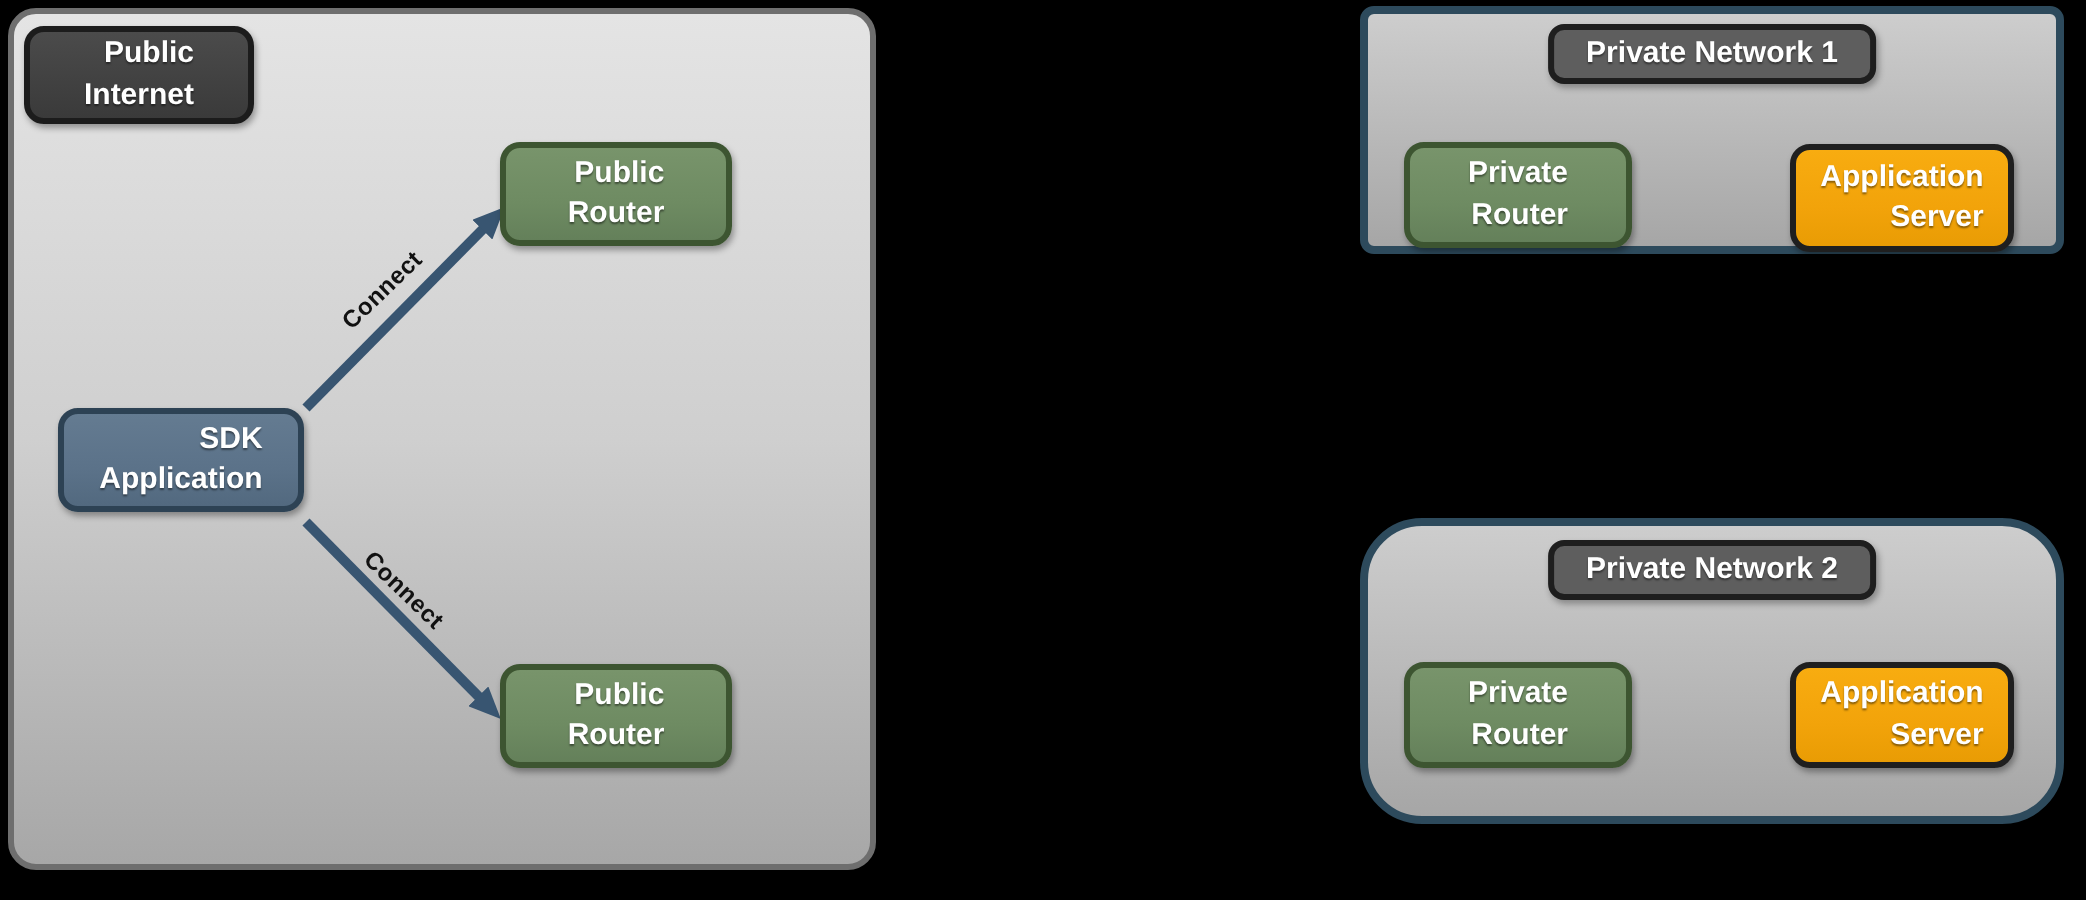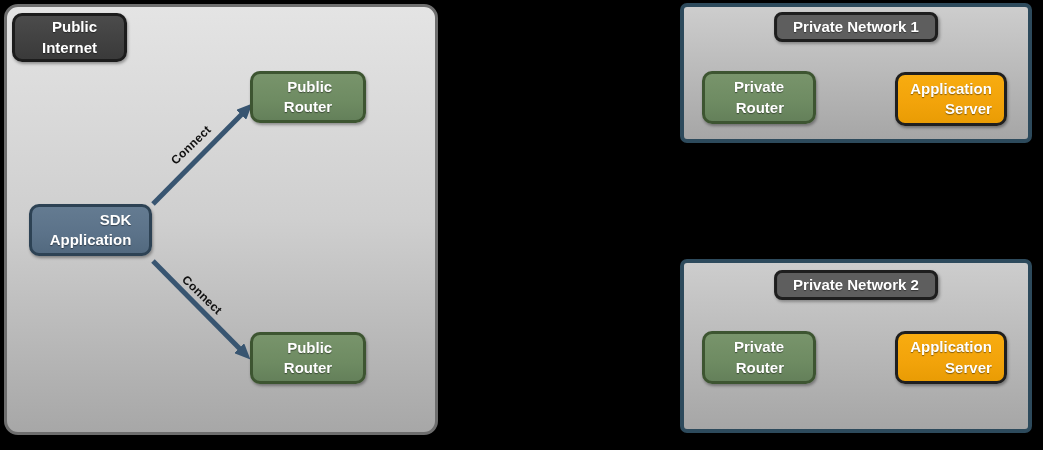--- a/index.html
+++ b/index.html
@@ -45,22 +45,22 @@
   }
 
   
   .network{
     position:absolute;left:680px;width:352px;
     border:4px solid var(--network-border);
     border-radius:7px;
     background:linear-gradient(180deg,var(--network-fill-top) 0%,var(--network-fill-bottom) 100%);
     box-shadow:3px 4px 7px rgba(0,0,0,0.55);
   }
-  .network-1{top:3px;height:140px;}
-  .network-2{top:259px;height:174px;}
+  .network-1{top:3px;height:124px;}
+  .network-2{top:259px;height:153px;border-radius:31px;}
 
   .net-title{
     position:absolute;left:50%;transform:translateX(-50%);
     background:var(--network-title-fill);
     border:3px solid var(--network-title-border);
     border-radius:8px;
     color:var(--node-text);
     font-size:15px;font-weight:bold;
     padding:3px 16px 4px 16px;
     white-space:nowrap;

